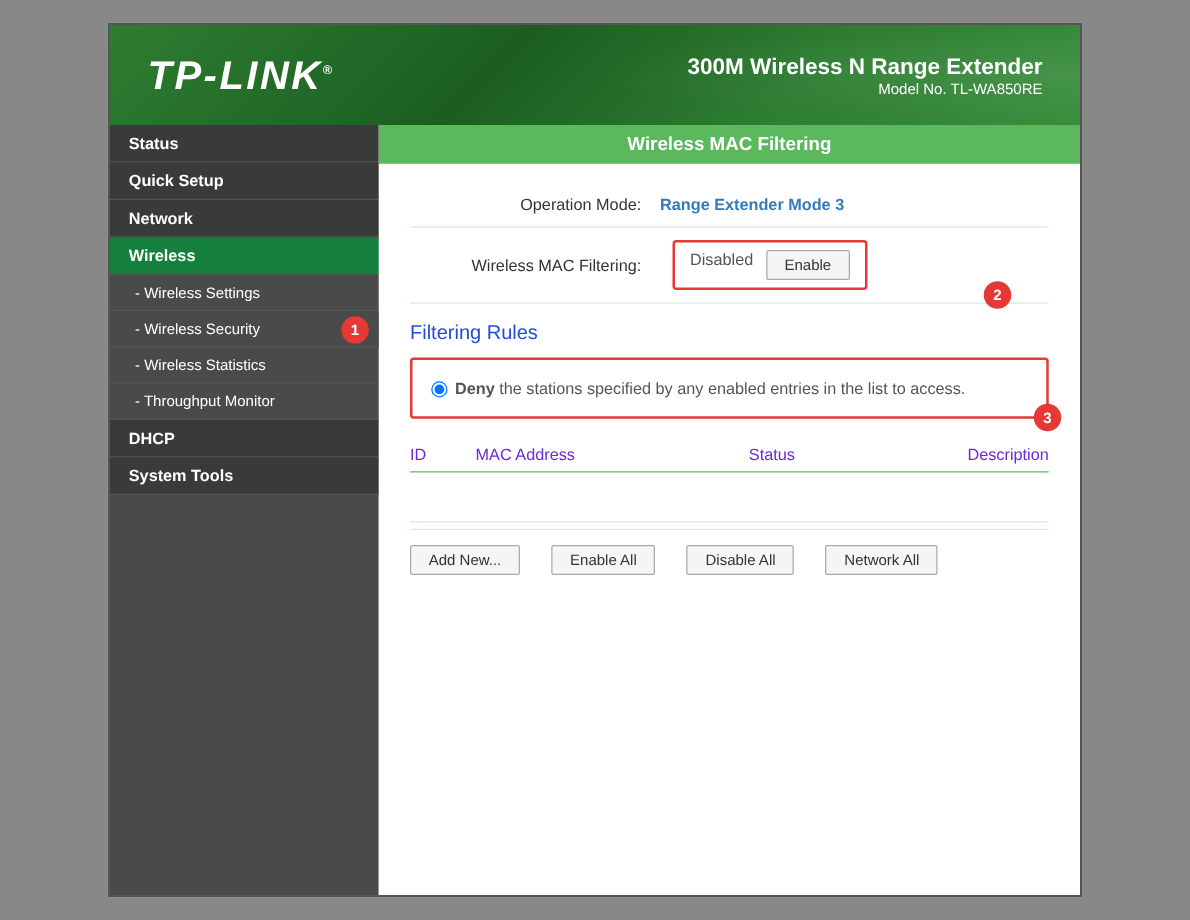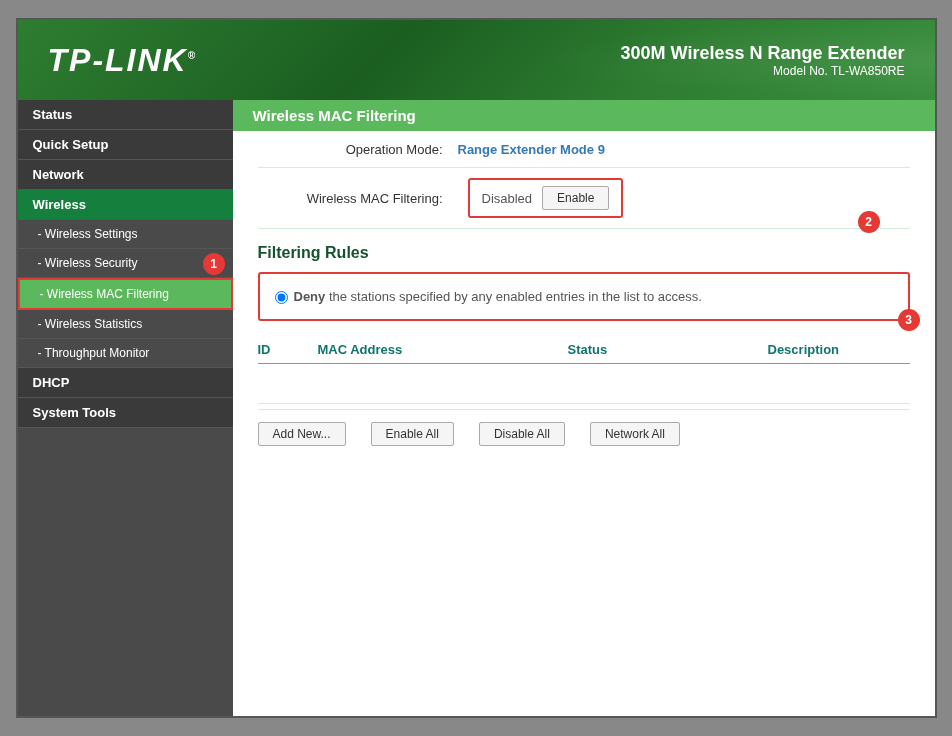--- a/index.html
+++ b/index.html
@@ -1,18 +1,18 @@
 <!DOCTYPE html>
 <html><head>
   <meta charset="utf-8">
   <style>
     * { box-sizing: border-box; margin: 0; padding: 0; }
     body { font-family: Arial, sans-serif; font-size: 13px; background: #888; width: 952px; height: 736px; display: flex; align-items: center; justify-content: center; }
 
-    .window { width: 921px; height: 700px; background: #fff; border: 2px solid #555; display: flex; flex-direction: column; }
+    .window { width: 780px; height: 700px; background: #fff; border: 2px solid #555; display: flex; flex-direction: column; }
 
     
     .header { background: linear-gradient(135deg, #2e7d32 0%, #1b5e20 40%, #2e7d32 70%, #388e3c 100%); height: 80px; display: flex; align-items: center; justify-content: space-between; padding: 0 30px; flex-shrink: 0; position: relative; overflow: hidden; }
     .header::after { content: ''; position: absolute; right: 0; top: 0; width: 400px; height: 100%; background: radial-gradient(ellipse at right center, rgba(255,255,255,0.08) 0%, transparent 70%); pointer-events: none; }
     .logo { color: #fff; font-size: 32px; font-weight: 900; font-style: italic; letter-spacing: 2px; }
     .logo sup { font-size: 10px; vertical-align: super; }
     .header-right { color: #fff; text-align: right; }
     .header-right .model-title { font-size: 18px; font-weight: bold; }
     .header-right .model-num { font-size: 12px; }
 
@@ -23,44 +23,44 @@
     .sidebar { width: 215px; background: #4a4a4a; flex-shrink: 0; padding-top: 0; }
     .sidebar-item { display: block; padding: 7px 15px; color: #fff; font-size: 13px; cursor: pointer; text-decoration: none; border-bottom: 1px solid #555; }
     .sidebar-item.parent { font-weight: bold; background: #3a3a3a; }
     .sidebar-item.sub { padding-left: 20px; background: #4a4a4a; font-size: 12px; }
     .sidebar-item.sub.active-sub { color: #fff; background: #5cb85c; }
     .sidebar-item.wireless-parent { background: #15803d; font-weight: bold; }
 
     
     .main { flex: 1; background: #fff; overflow-y: auto; }
 
-    .page-title-bar { background: #5cb85c; padding: 7px 20px; }
+    .page-title-bar { background: #5cb85c; padding: 7px 20px; text-align: center; }
     .page-title-bar h2 { color: #fff; font-size: 15px; font-weight: bold; }
 
-    .content-area { padding: 1px 25px; }
+    .content-area { padding: 15px 25px; }
 
     .info-row { display: flex; align-items: center; padding: 10px 0; border-bottom: 1px solid #d4edda; }
     .info-label { width: 200px; text-align: right; padding-right: 15px; color: #333; font-size: 13px; }
     .info-value { color: #337ab7; font-size: 13px; font-weight: bold; }
 
     
-    .mac-filter-box { border: 2px solid #e53935; border-radius: 3px; display: inline-flex; align-items: center; padding: 6px 12px; margin-left: 10px; }
+    .mac-filter-box { border: 2px solid #e53935; border-radius: 3px; display: inline-flex; align-items: flex-start; padding: 6px 12px; margin-left: 10px; }
     .mac-filter-status { color: #555; font-size: 13px; margin-right: 10px; }
     .btn { padding: 4px 14px; font-size: 12px; border: 1px solid #aaa; background: #f5f5f5; cursor: pointer; border-radius: 2px; color: #333; }
     .btn-enable { border: 1px solid #aaa; }
 
     
-    .section-title { font-size: 16px; font-weight: bold; color: #14532d; margin: 15px 0 10px 0; }
+    .section-title { font-size: 16px; font-weight: normal; color: #1d4ed8; margin: 15px 0 10px 0; }
 
     .rules-box { border: 2px solid #e53935; border-radius: 3px; padding: 10px 15px; margin-bottom: 15px; }
     .rule-option { display: flex; align-items: center; margin: 5px 0; font-size: 13px; color: #555; }
     .rule-option input[type="radio"] { margin-right: 6px; margin-top: 2px; }
 
     
-    .table-header { display: flex; padding: 6px 0; border-bottom: 1px solid #5cb85c; color: #0f766e; font-weight: bold; font-size: 13px; align-items: center; }
+    .table-header { display: flex; padding: 6px 0; border-bottom: 1px solid #5cb85c; color: #6d28d9; font-weight: normal; font-size: 13px; align-items: center; }
     .col-id { width: 60px; }
     .col-mac { width: 250px; }
     .col-status { width: 200px; }
     .col-desc { flex: 1; }
 
     .actions-row { display: flex; gap: 25px; padding: 12px 0; border-top: 1px solid #d4edda; margin-top: 5px; }
 
     .pagination-row { display: flex; justify-content: center; gap: 8px; padding: 15px 0; border-top: 1px solid #d4edda; margin-top: 10px; }
 
     
@@ -93,38 +93,37 @@
     <div class="sidebar">
       <a class="sidebar-item parent">Status</a>
       <a class="sidebar-item parent">Quick Setup</a>
       <a class="sidebar-item parent">Network</a>
       <a class="sidebar-item wireless-parent">Wireless</a>
       <a class="sidebar-item sub">- Wireless Settings</a>
       <div class="sidebar-item-wrapper">
         <a class="sidebar-item sub">- Wireless Security</a>
         <span class="badge" style="right:8px; top:50%; transform:translateY(-50%); z-index:10;">1</span>
       </div>
-      <a class="sidebar-item sub active-sub" style="background:#5cb85c; border: 2px solid #e53935; color:#fff;">- Wireless MAC Filtering</a>
       <a class="sidebar-item sub">- Wireless Statistics</a>
       <a class="sidebar-item sub">- Throughput Monitor</a>
       <a class="sidebar-item parent">DHCP</a>
       <a class="sidebar-item parent">System Tools</a>
     </div>
 
     <div class="main">
 
       <div class="page-title-bar">
         <h2>Wireless MAC Filtering</h2>
       </div>
 
       <div class="content-area">
 
         <div class="info-row">
           <span class="info-label">Operation Mode:</span>
-          <span class="info-value">Range Extender Mode 9</span>
+          <span class="info-value">Range Extender Mode 3</span>
         </div>
 
         <div class="info-row" style="position:relative;">
           <span class="info-label">Wireless MAC Filtering:</span>
           <div class="mac-filter-box">
             <span class="mac-filter-status">Disabled</span>
             <button class="btn btn-enable">Enable</button>
           </div>
           <span class="annotation" style="position:absolute; right:30px; bottom:-5px;">2</span>
         </div>

